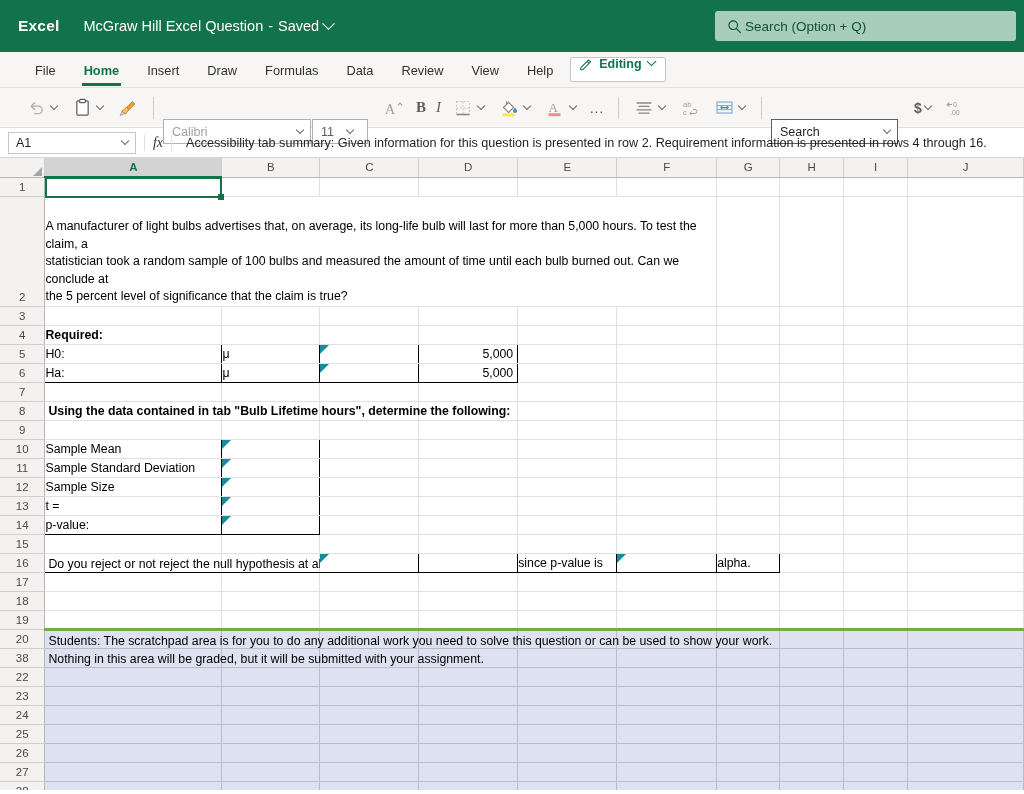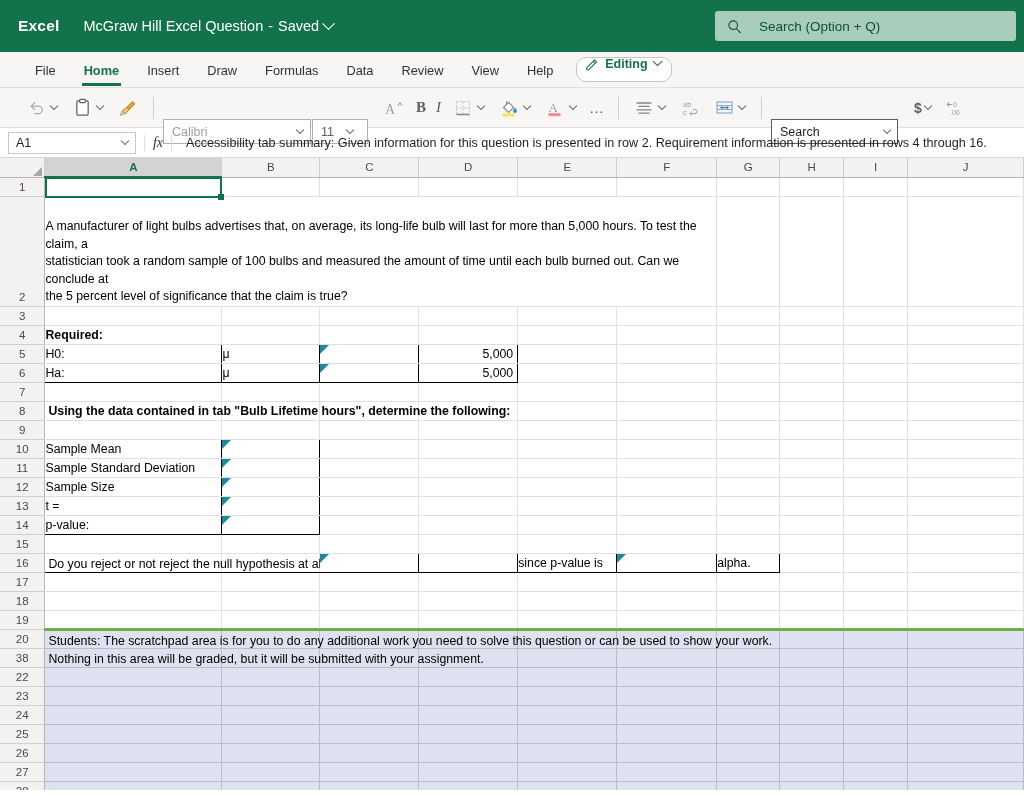--- a/index.html
+++ b/index.html
@@ -44,21 +44,21 @@
   }
   .search-wrap {
     position: absolute;
     left: 715px; right: 8px; top: 11px;
     height: 30px;
     background: #a9cdbb;
     border-radius: 3px;
     display: flex;
     align-items: center;
     padding: 0 12px;
-    gap: 17px;
+    gap: 3px;
   }
   .search-ico { width: 15px; height: 15px; flex: none; }
   .search-text {
     font-size: 13.5px;
     color: #0f5132;
   }
 
   
   .tabstrip {
     height: 36px;
@@ -78,27 +78,27 @@
   }
   .tab.active { font-weight: bold; color: #12734a; }
   .tab.active::after {
     content: "";
     position: absolute;
     left: 11px; right: 11px; bottom: -1px;
     height: 2.5px;
     background: #12734a;
   }
   .editing-btn {
-    margin-left: 8px;
+    margin-left: 2px;
     display: flex;
     align-items: center;
     gap: 6px;
     border: 1px solid #c8c6c4;
     background: #fff;
-    border-radius: 10px;
+    border-radius: 2px;
     padding: 4px 10px 16px 8px;
     height: 25px;
   }
   .editing-btn .lbl {
     font-size: 12.5px; font-weight: bold; color: #12734a;
   }
   .caret-gr {
     display: inline-block;
     width: 7px; height: 7px;
     border-right: 1.5px solid #12734a;

